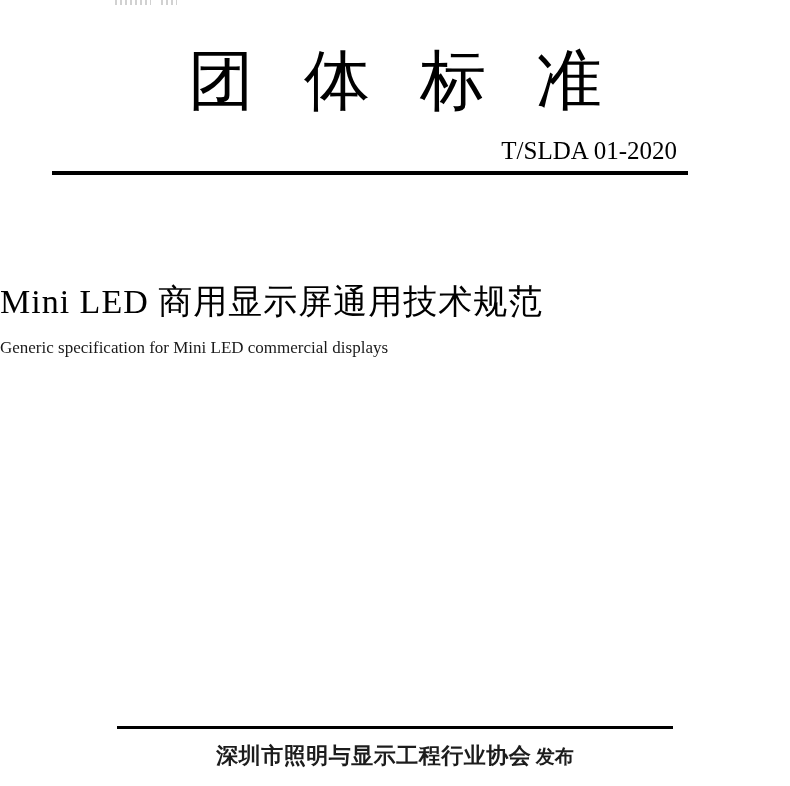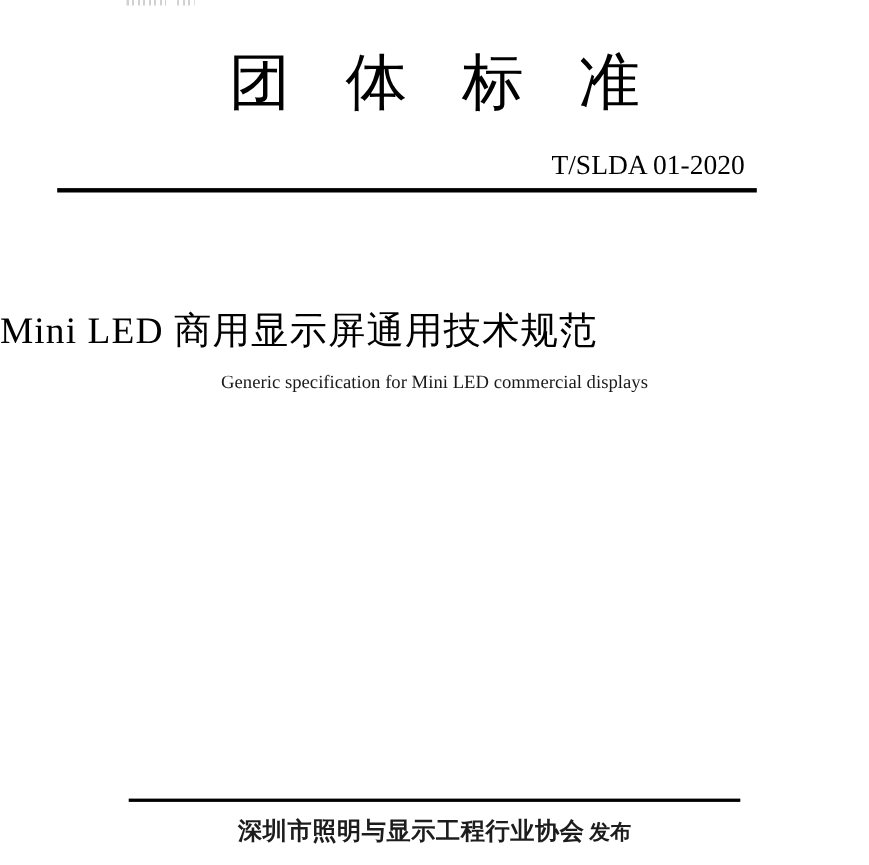--- a/index.html
+++ b/index.html
@@ -36,21 +36,21 @@
     .artifact span:nth-child(2) { width: 16px; }
 
     
     .category {
       position: absolute;
       top: 44px;
       left: 0;
       right: 0;
       text-align: center;
       font-family: "Liberation Sans", sans-serif;
-      font-size: 56px;
+      font-size: 66px;
       font-weight: 500;
       line-height: 1.12;
       letter-spacing: 50px;
       text-indent: 50px;
       white-space: nowrap;
       color: #000;
     }
 
     
     .std-number {
@@ -94,21 +94,21 @@
       white-space: nowrap;
       color: #000;
     }
 
     
     .subtitle {
       position: absolute;
       top: 338px;
       left: 0;
       right: 0;
-      text-align: center;
+      text-align: left;
       font-family: "Liberation Serif", serif;
       font-size: 17px;
       line-height: 1.2;
       color: #1a1a1a;
     }
 
     
     .publisher-row {
       position: absolute;
       top: 741px;

